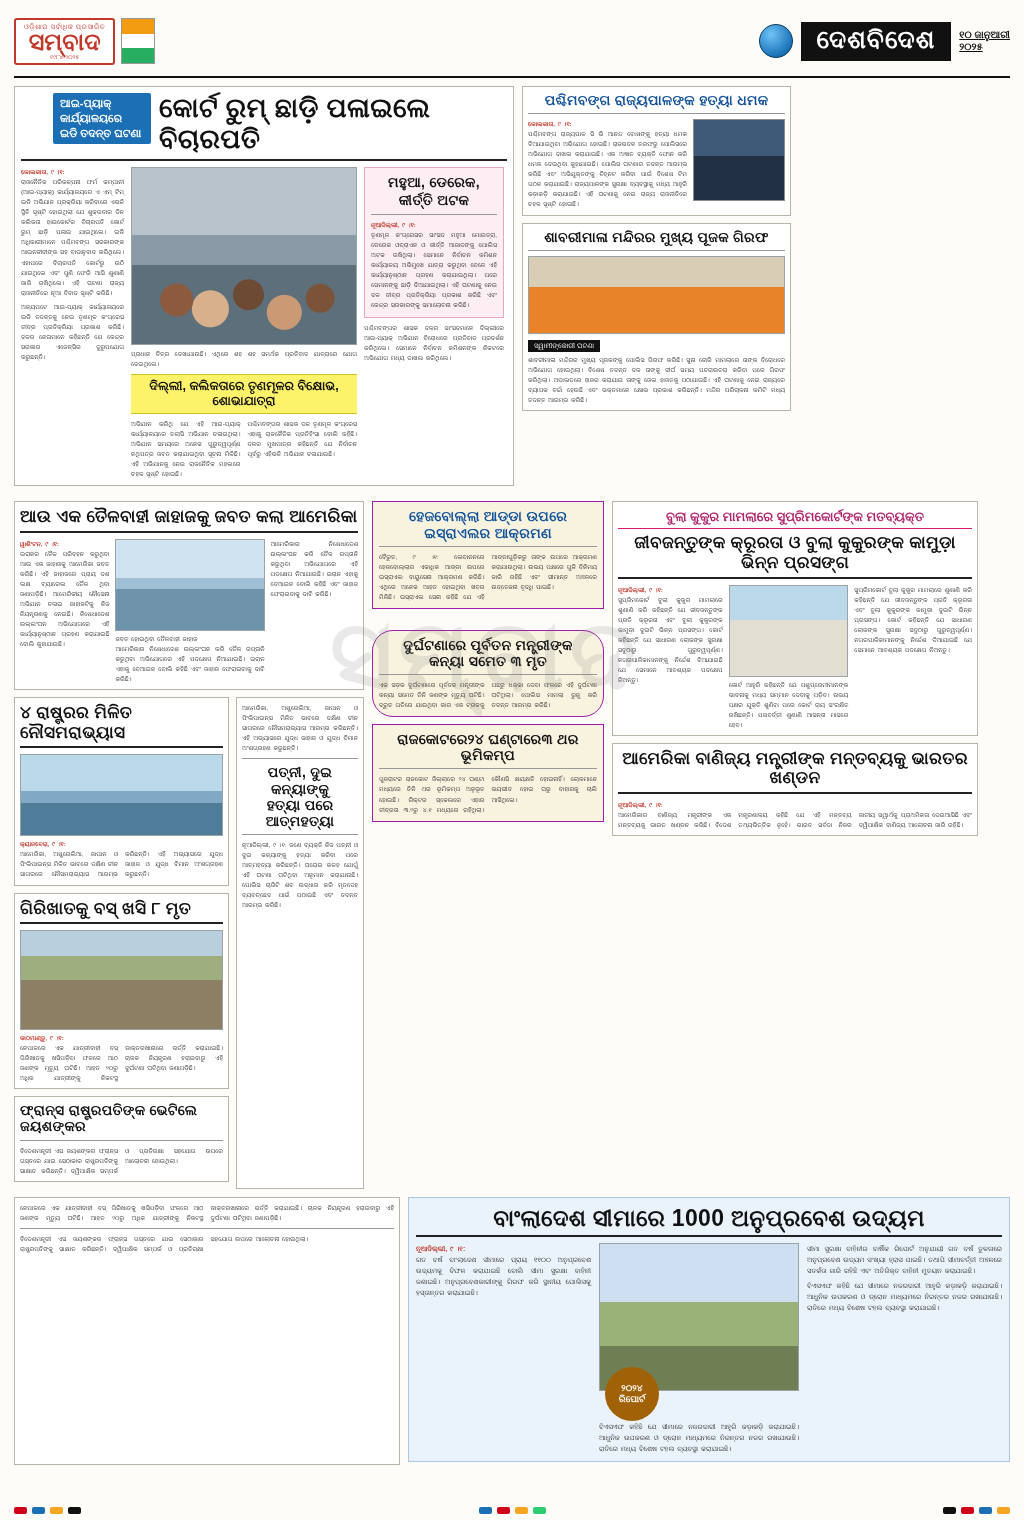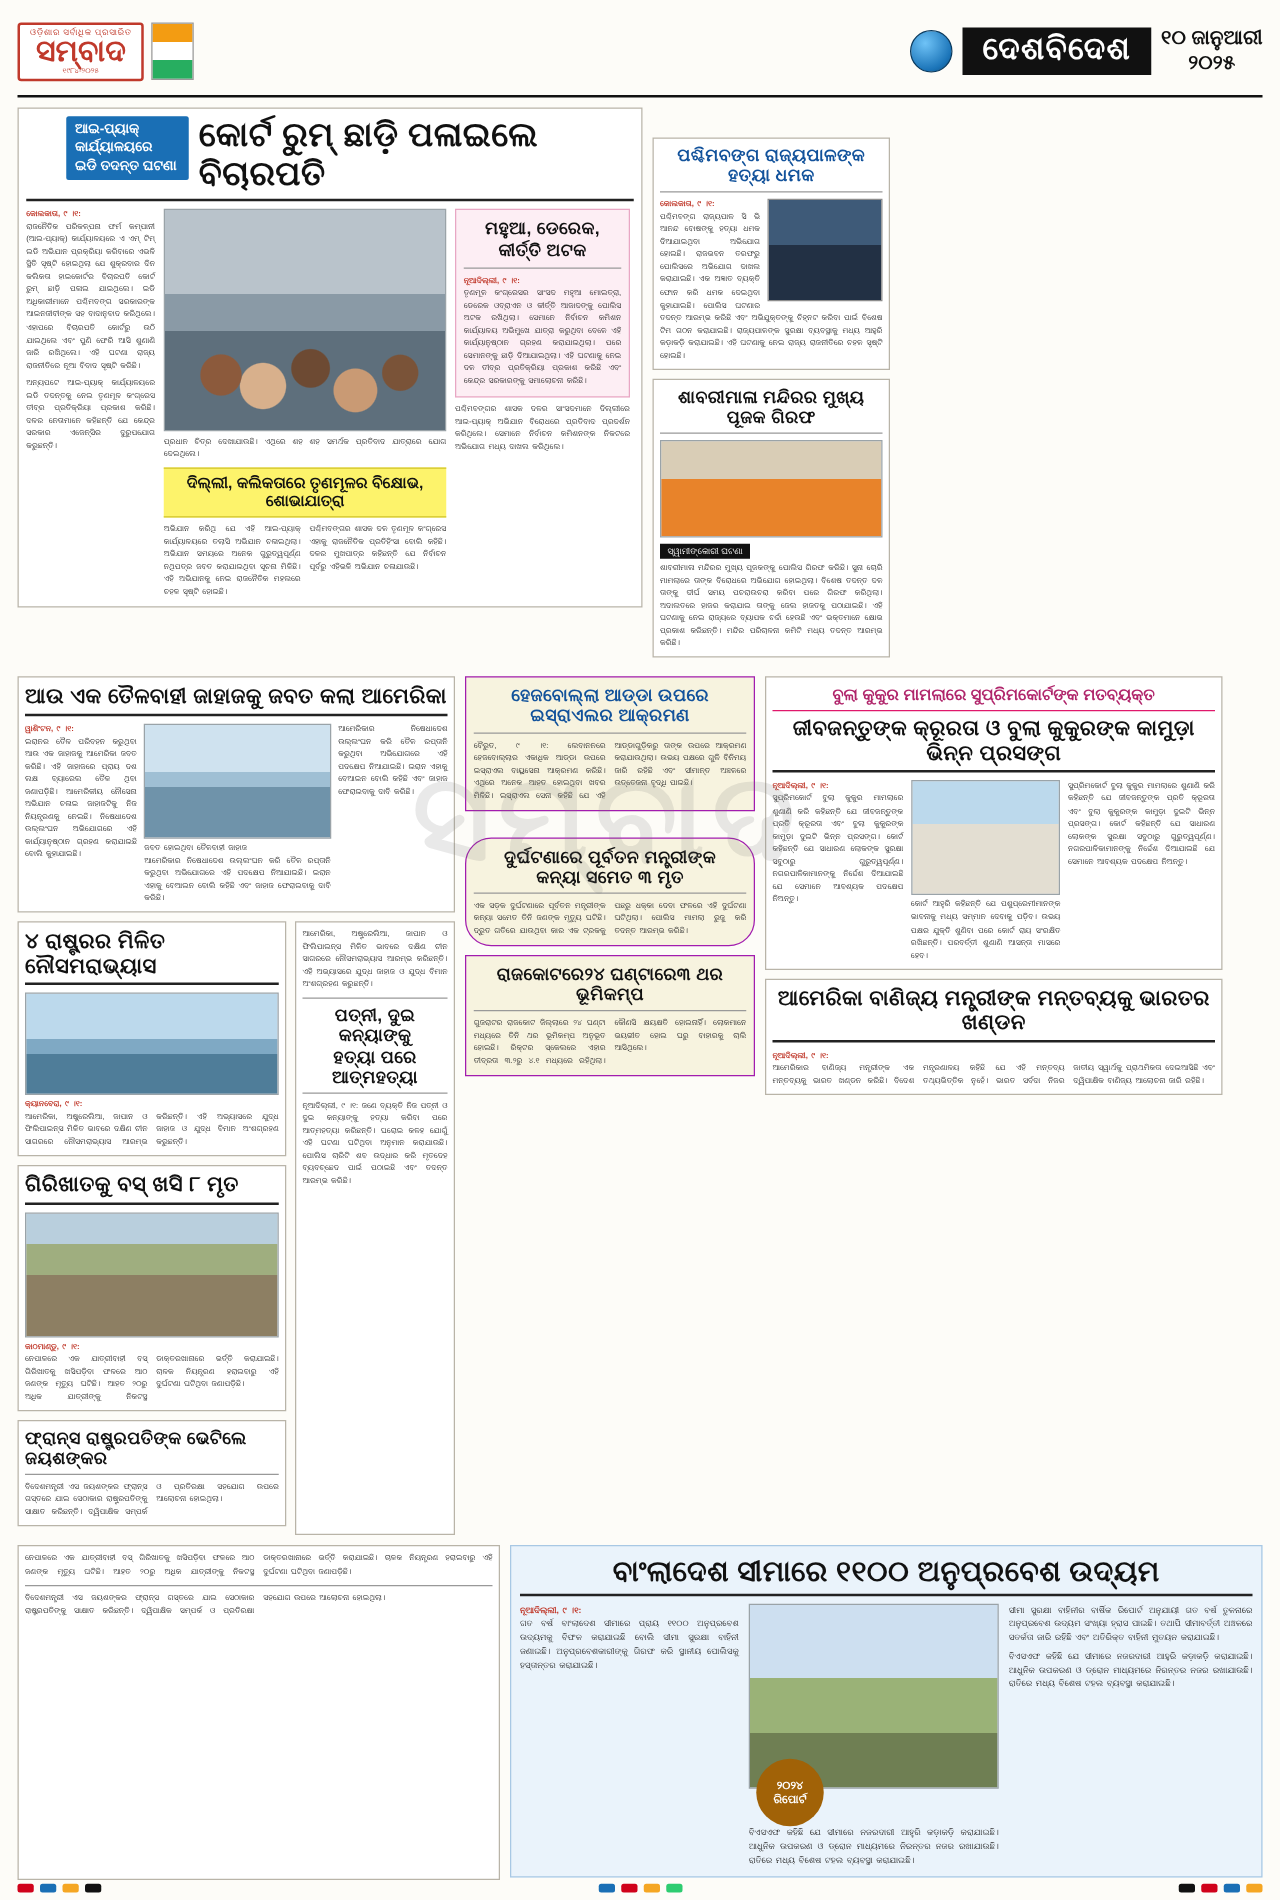--- a/index.html
+++ b/index.html
@@ -41,21 +41,21 @@
   .mast-right { display:flex; align-items:center; gap:8px; }
   .globe {
     width:34px;height:34px;border-radius:50%;
     background:radial-gradient(circle at 35% 30%, #6fc3f7, #1b74b8 70%, #0d4c7c);
     border:1px solid #0a3a5e;
   }
   .section-title-bar {
     background:#111; color:#fff; font-size:25px; font-weight:bold;
     padding:3px 16px 6px; letter-spacing:1px;
   }
-  .mast-date { font-size:16px; font-weight:bold; text-align:center; line-height:1.25; }
+  .mast-date { font-size:10px; font-weight:bold; line-height:1.25;text-decoration:underline; }
 
   
   .cols { display:flex; gap:8px; margin-top:8px; }
   .col { }
   .c-left { width:500px; }
   .c-right{ width:258px; }
 
   
   .box { border:1px solid #b9b4a8; background:#fff; padding:5px; margin-bottom:7px; }
   .kicker {
@@ -214,21 +214,21 @@
               <hr class="rule">
               <div class="txt"><span class="lead-in hl-red">ନୂଆଦିଲ୍ଲୀ, ୯ ।୧:</span></div>
               <div class="txt">ତୃଣମୂଳ କଂଗ୍ରେସର ସାଂସଦ ମହୁଆ ମୋଇତ୍ରା, ଡେରେକ ଓବ୍ରାଏନ ଓ କୀର୍ତ୍ତି ଆଜାଦଙ୍କୁ ପୋଲିସ ଅଟକ ରଖିଥିଲା। ସେମାନେ ନିର୍ବାଚନ କମିଶନ କାର୍ଯ୍ୟାଳୟ ଅଭିମୁଖେ ଯାତ୍ରା କରୁଥିବା ବେଳେ ଏହି କାର୍ଯ୍ୟାନୁଷ୍ଠାନ ଗ୍ରହଣ କରାଯାଇଥିଲା। ପରେ ସେମାନଙ୍କୁ ଛାଡ଼ି ଦିଆଯାଇଥିଲା। ଏହି ଘଟଣାକୁ ନେଇ ଦଳ ତୀବ୍ର ପ୍ରତିକ୍ରିୟା ପ୍ରକାଶ କରିଛି ଏବଂ କେନ୍ଦ୍ର ସରକାରଙ୍କୁ ସମାଲୋଚନା କରିଛି।</div>
             </div>
             <div class="txt" style="margin-top:5px;">ପଶ୍ଚିମବଙ୍ଗର ଶାସକ ଦଳର ସାଂସଦମାନେ ଦିଲ୍ଲୀରେ ଆଇ-ପ୍ୟାକ୍ ଅଭିଯାନ ବିରୋଧରେ ପ୍ରତିବାଦ ପ୍ରଦର୍ଶନ କରିଥିଲେ। ସେମାନେ ନିର୍ବାଚନ କମିଶନଙ୍କ ନିକଟରେ ଅଭିଯୋଗ ମଧ୍ୟ ଦାଖଲ କରିଥିଲେ।</div>
           </div>
         </div>
       </div>
     </div>
 
-    <div class="col c-right" style="width:190px;margin-top:24px;">
+    <div class="col c-right" style="width:269px;">
       <div class="box">
         <div class="headline xs center subhead-blue">ପଶ୍ଚିମବଙ୍ଗ ରାଜ୍ୟପାଳଙ୍କ ହତ୍ୟା ଧମକ</div>
         <hr class="rule">
         <div class="portrait"></div>
         <div class="txt"><span class="lead-in hl-red">କୋଲକାତା, ୯ ।୧:</span></div>
         <div class="txt">ପଶ୍ଚିମବଙ୍ଗ ରାଜ୍ୟପାଳ ସି ଭି ଆନନ୍ଦ ବୋଷଙ୍କୁ ହତ୍ୟା ଧମକ ଦିଆଯାଇଥିବା ଅଭିଯୋଗ ହୋଇଛି। ରାଜଭବନ ତରଫରୁ ପୋଲିସରେ ଅଭିଯୋଗ ଦାଖଲ କରାଯାଇଛି। ଏକ ଅଜ୍ଞାତ ବ୍ୟକ୍ତି ଫୋନ କରି ଧମକ ଦେଇଥିବା କୁହାଯାଇଛି। ପୋଲିସ ଘଟଣାର ତଦନ୍ତ ଆରମ୍ଭ କରିଛି ଏବଂ ଅଭିଯୁକ୍ତଙ୍କୁ ଚିହ୍ନଟ କରିବା ପାଇଁ ବିଶେଷ ଟିମ ଗଠନ କରାଯାଇଛି। ରାଜ୍ୟପାଳଙ୍କ ସୁରକ୍ଷା ବ୍ୟବସ୍ଥାକୁ ମଧ୍ୟ ଆହୁରି କଡ଼ାକଡ଼ି କରାଯାଇଛି। ଏହି ଘଟଣାକୁ ନେଇ ରାଜ୍ୟ ରାଜନୀତିରେ ଚହଳ ସୃଷ୍ଟି ହୋଇଛି।</div>
       </div>
 
       <div class="box">
         <div class="headline xs center">ଶାବରୀମାଳା ମନ୍ଦିରର ମୁଖ୍ୟ ପୂଜକ ଗିରଫ</div>
@@ -363,21 +363,21 @@
     <div class="col" style="width:388px;">
       <div class="box" style="height:268px;">
         <div class="txt twocol2">ନେପାଳରେ ଏକ ଯାତ୍ରୀବାହୀ ବସ୍ ଗିରିଖାତକୁ ଖସିପଡ଼ିବା ଫଳରେ ଆଠ ଜଣଙ୍କ ମୃତ୍ୟୁ ଘଟିଛି। ଆହତ ୨୦ରୁ ଅଧିକ ଯାତ୍ରୀଙ୍କୁ ନିକଟସ୍ଥ ଡାକ୍ତରଖାନାରେ ଭର୍ତ୍ତି କରାଯାଇଛି। ଚାଳକ ନିୟନ୍ତ୍ରଣ ହରାଇବାରୁ ଏହି ଦୁର୍ଘଟଣା ଘଟିଥିବା ଜଣାପଡ଼ିଛି।</div>
         <hr class="rule">
         <div class="txt twocol2">ବିଦେଶମନ୍ତ୍ରୀ ଏସ ଜୟଶଙ୍କର ଫ୍ରାନ୍ସ ଗସ୍ତରେ ଯାଇ ସେଠାକାର ରାଷ୍ଟ୍ରପତିଙ୍କୁ ସାକ୍ଷାତ କରିଛନ୍ତି। ଦ୍ୱିପାକ୍ଷିକ ସମ୍ପର୍କ ଓ ପ୍ରତିରକ୍ଷା ସହଯୋଗ ଉପରେ ଆଲୋଚନା ହୋଇଥିଲା।</div>
       </div>
     </div>
 
     <div class="col" style="width:604px;">
       <div class="bluebox" style="padding:7px;">
-        <div class="headline center" style="font-size:23px;">ବାଂଲାଦେଶ ସୀମାରେ ୧୧୦୦ ଅନୁପ୍ରବେଶ ଉଦ୍ୟମ</div>
+        <div class="headline center" style="font-size:23px;">ବାଂଲାଦେଶ ସୀମାରେ 1000 ଅନୁପ୍ରବେଶ ଉଦ୍ୟମ</div>
         <hr class="thickrule">
         <div style="display:flex; gap:8px;">
           <div style="width:175px;">
             <div class="txt t7"><span class="lead-in hl-red">ନୂଆଦିଲ୍ଲୀ, ୯ ।୧:</span></div>
             <div class="txt t7">ଗତ ବର୍ଷ ବାଂଲାଦେଶ ସୀମାରେ ପ୍ରାୟ ୧୧୦୦ ଅନୁପ୍ରବେଶ ଉଦ୍ୟମକୁ ବିଫଳ କରାଯାଇଛି ବୋଲି ସୀମା ସୁରକ୍ଷା ବାହିନୀ ଜଣାଇଛି। ଅନୁପ୍ରବେଶକାରୀଙ୍କୁ ଗିରଫ କରି ସ୍ଥାନୀୟ ପୋଲିସକୁ ହସ୍ତାନ୍ତର କରାଯାଇଛି।</div>
           </div>
           <div style="width:200px; position:relative;">
             <div class="photo border" style="height:148px;"></div>
             <div class="badge-round" style="position:absolute; left:6px; top:124px;">
               <div>

